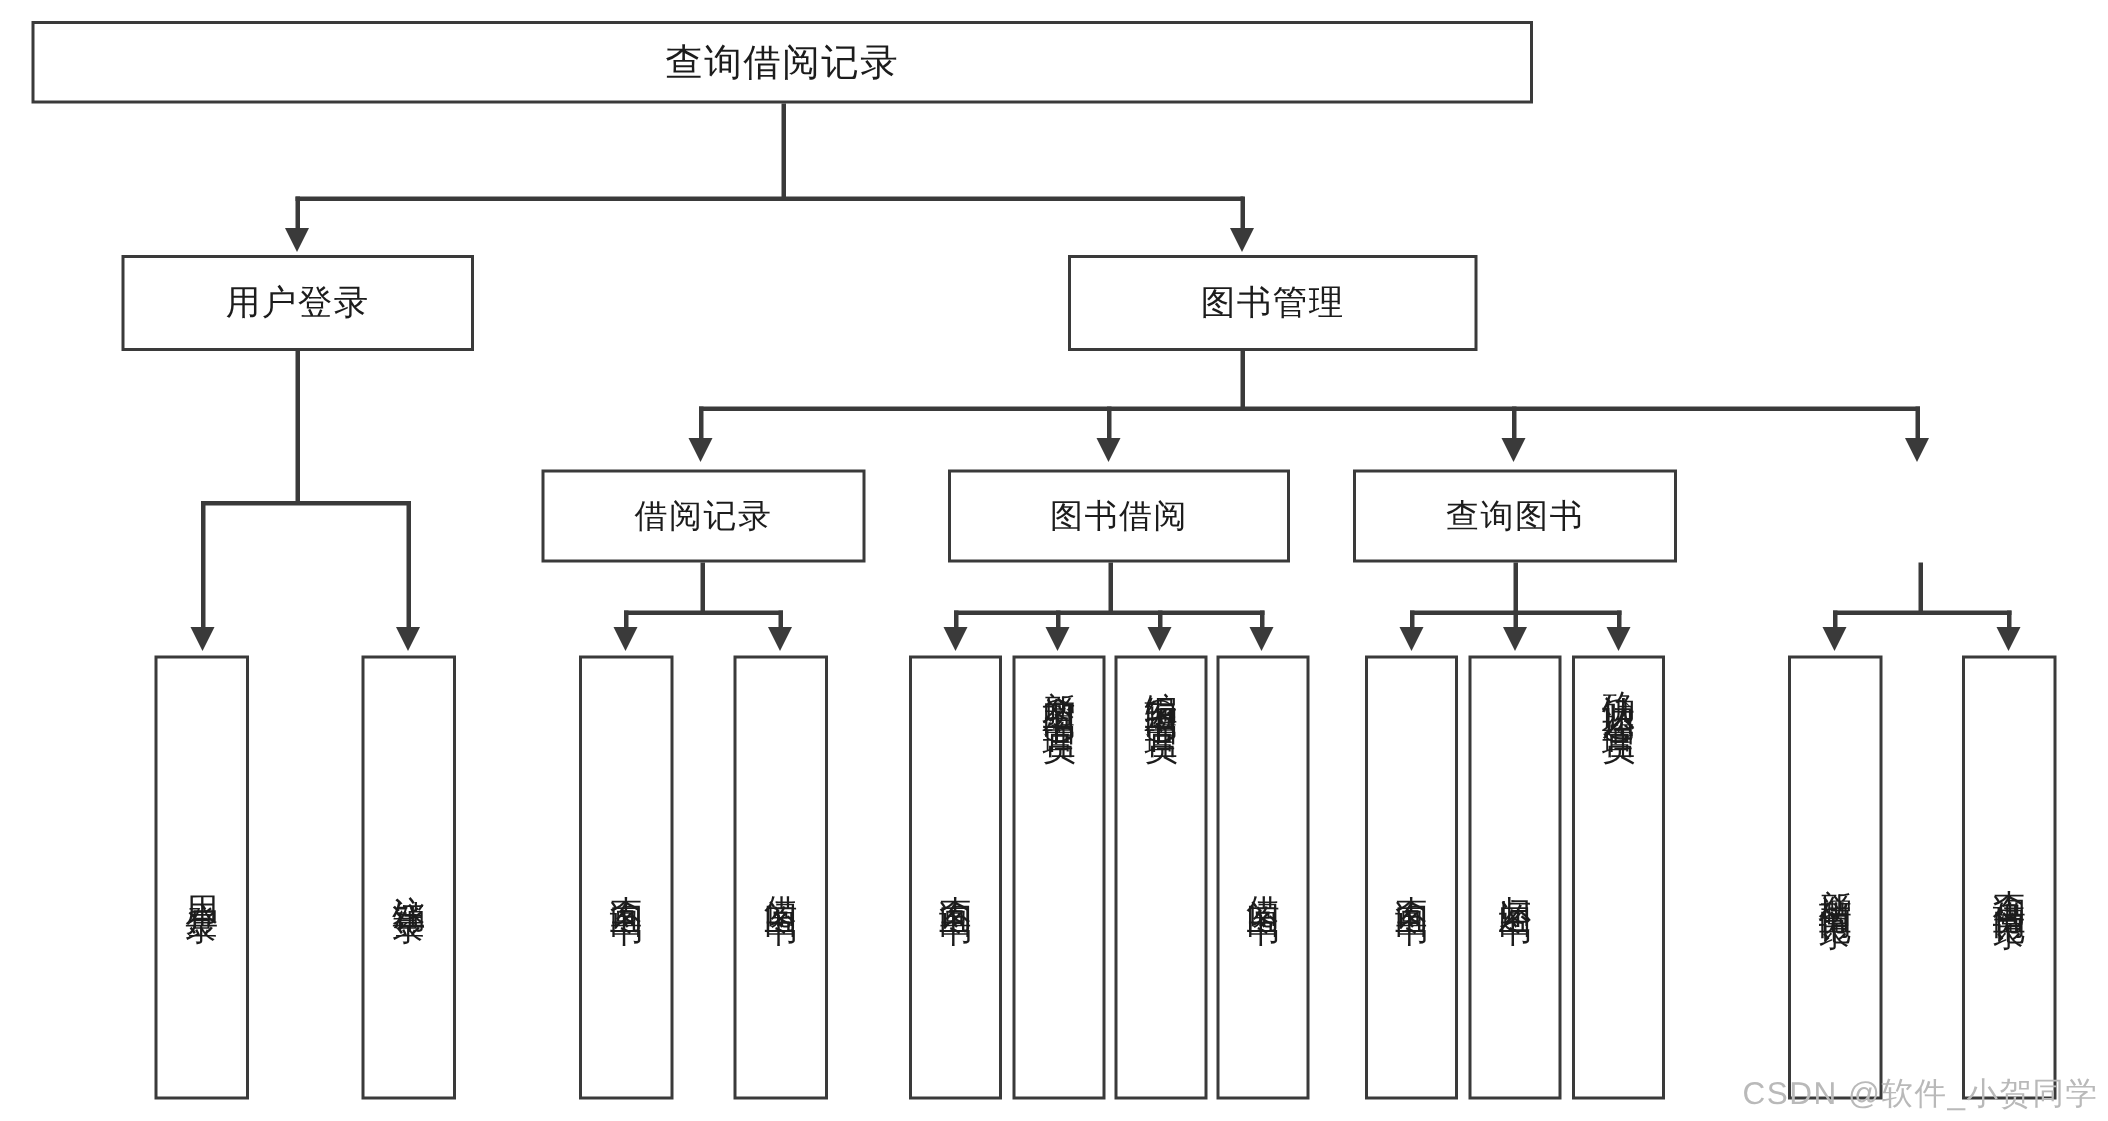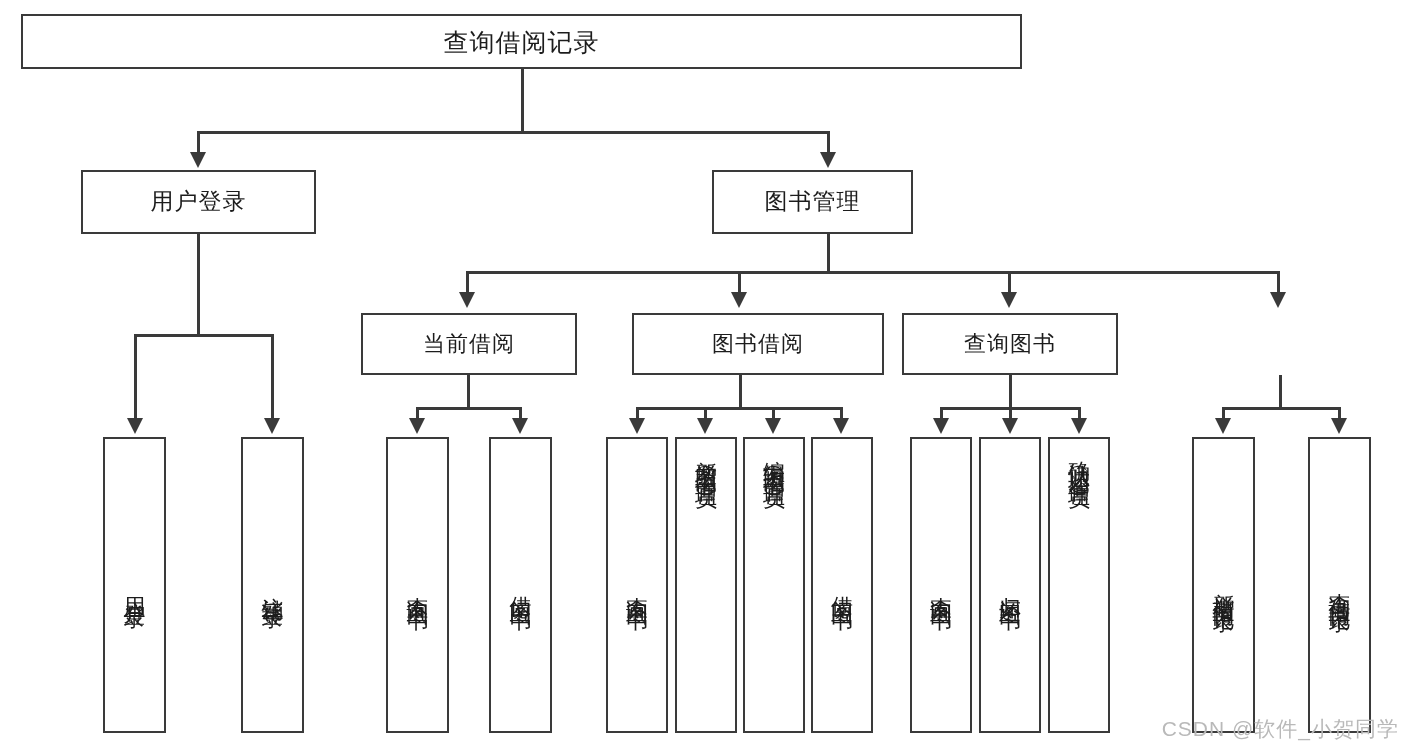--- a/index.html
+++ b/index.html
@@ -98,21 +98,21 @@
   <div class="ln h" style="left:197px; top:131px; width:632px; height:3px;"></div>
 
   <div class="ln v" style="left:197px; top:131px; width:3px; height:24px;"></div>
   <div class="arrow" style="left:190px; top:152px;"></div>
   <div class="ln v" style="left:827px; top:131px; width:3px; height:24px;"></div>
   <div class="arrow" style="left:820px; top:152px;"></div>
 
   <div class="node level1" style="left:81px; top:170px; width:235px; height:64px;">
     <span>用户登录</span>
   </div>
-  <div class="node level1" style="left:712px; top:170px; width:201px; height:64px;align-items:center;">
+  <div class="node level1" style="left:712px; top:170px; width:273px; height:64px;align-items:center;">
     <span>图书管理</span>
   </div>
 
   <div class="ln v" style="left:197px; top:234px; width:3px; height:102px;"></div>
   <div class="ln h" style="left:134px; top:334px; width:140px; height:3px;"></div>
   <div class="ln v" style="left:134px; top:334px; width:3px; height:85px;"></div>
   <div class="arrow" style="left:127px; top:418px;"></div>
   <div class="ln v" style="left:271px; top:334px; width:3px; height:85px;"></div>
   <div class="arrow" style="left:264px; top:418px;"></div>
 
@@ -122,23 +122,23 @@
   <div class="ln v" style="left:466px; top:271px; width:3px; height:24px;"></div>
   <div class="arrow" style="left:459px; top:292px;"></div>
   <div class="ln v" style="left:738px; top:271px; width:3px; height:24px;"></div>
   <div class="arrow" style="left:731px; top:292px;"></div>
   <div class="ln v" style="left:1008px; top:271px; width:3px; height:24px;"></div>
   <div class="arrow" style="left:1001px; top:292px;"></div>
   <div class="ln v" style="left:1277px; top:271px; width:3px; height:24px;"></div>
   <div class="arrow" style="left:1270px; top:292px;"></div>
 
   <div class="node level2" style="left:361px; top:313px; width:216px; height:62px;">
-    <span>当前借阅</span>
-  </div>
-  <div class="node level2" style="left:632px; top:313px; width:252px; height:62px;">
+    <span>借阅记录</span>
+  </div>
+  <div class="node level2" style="left:632px; top:313px; width:228px; height:62px;">
     <span>图书借阅</span>
   </div>
   <div class="node level2" style="left:902px; top:313px; width:216px; height:62px;">
     <span>查询图书</span>
   </div>
 
   <div class="ln v" style="left:467px; top:375px; width:3px; height:34px;"></div>
   <div class="ln h" style="left:416px; top:407px; width:106px; height:3px;"></div>
   <div class="ln v" style="left:416px; top:407px; width:3px; height:12px;"></div>
   <div class="arrow" style="left:409px; top:418px;"></div>

